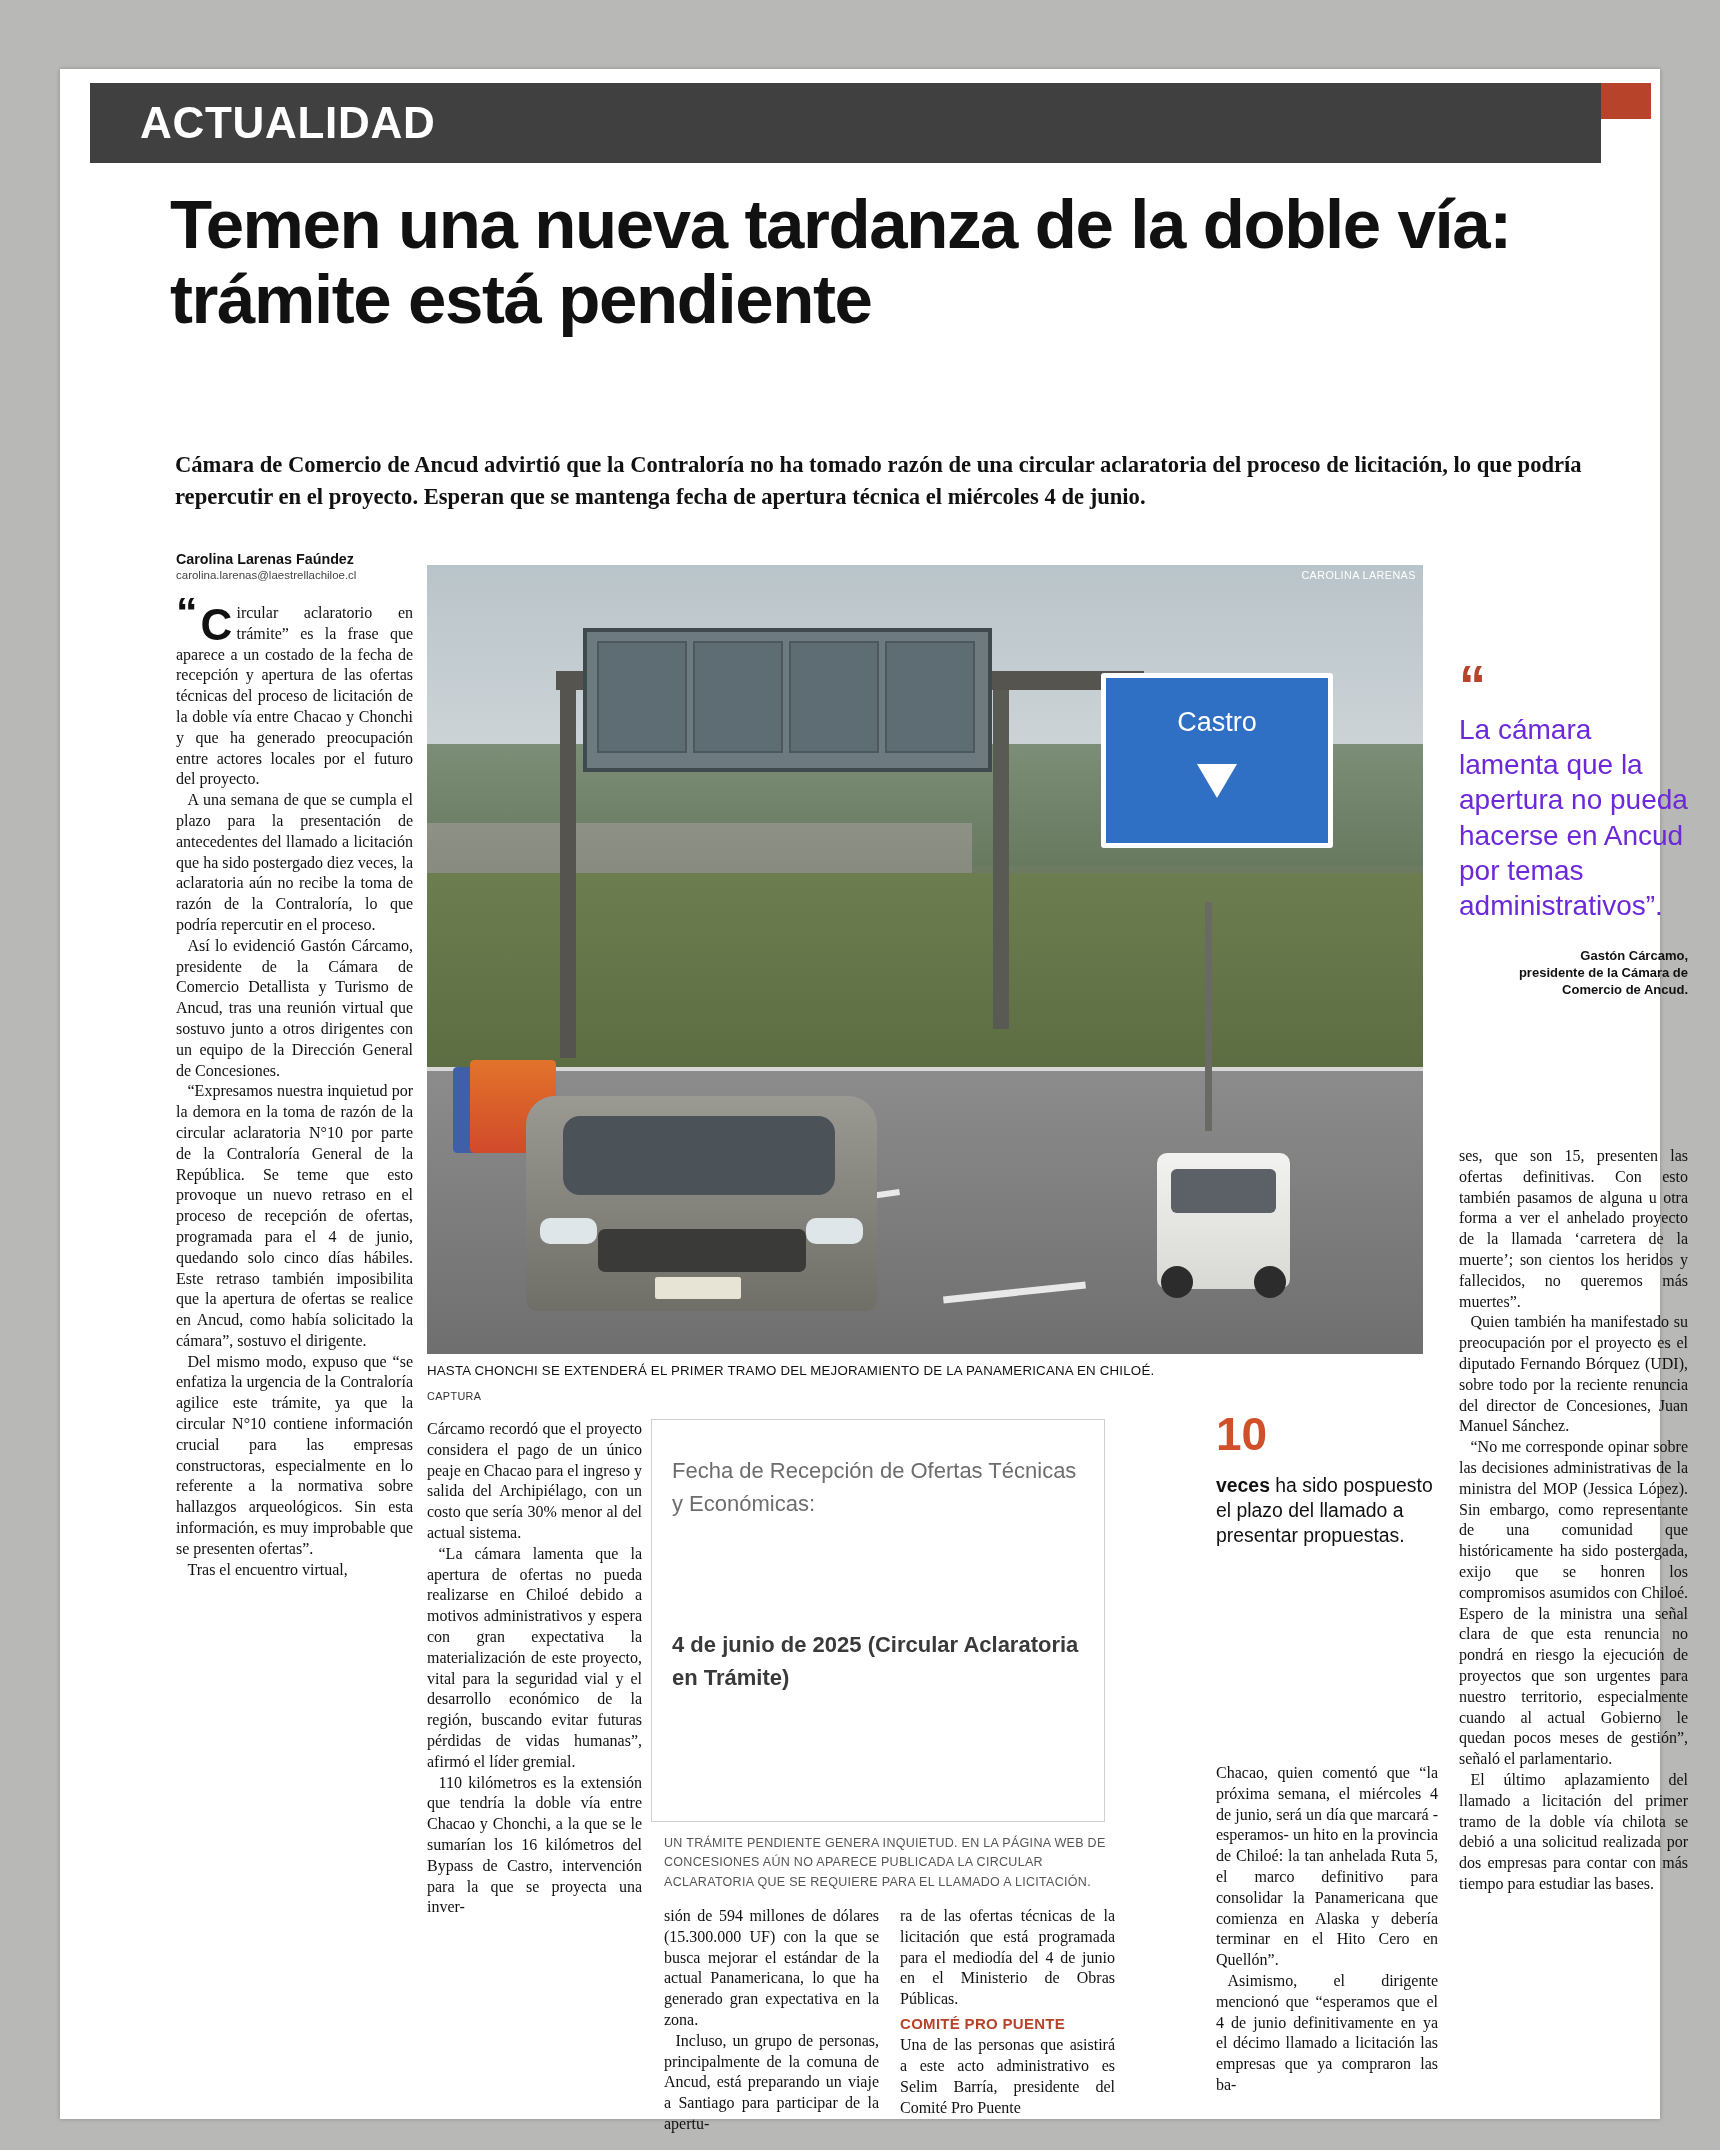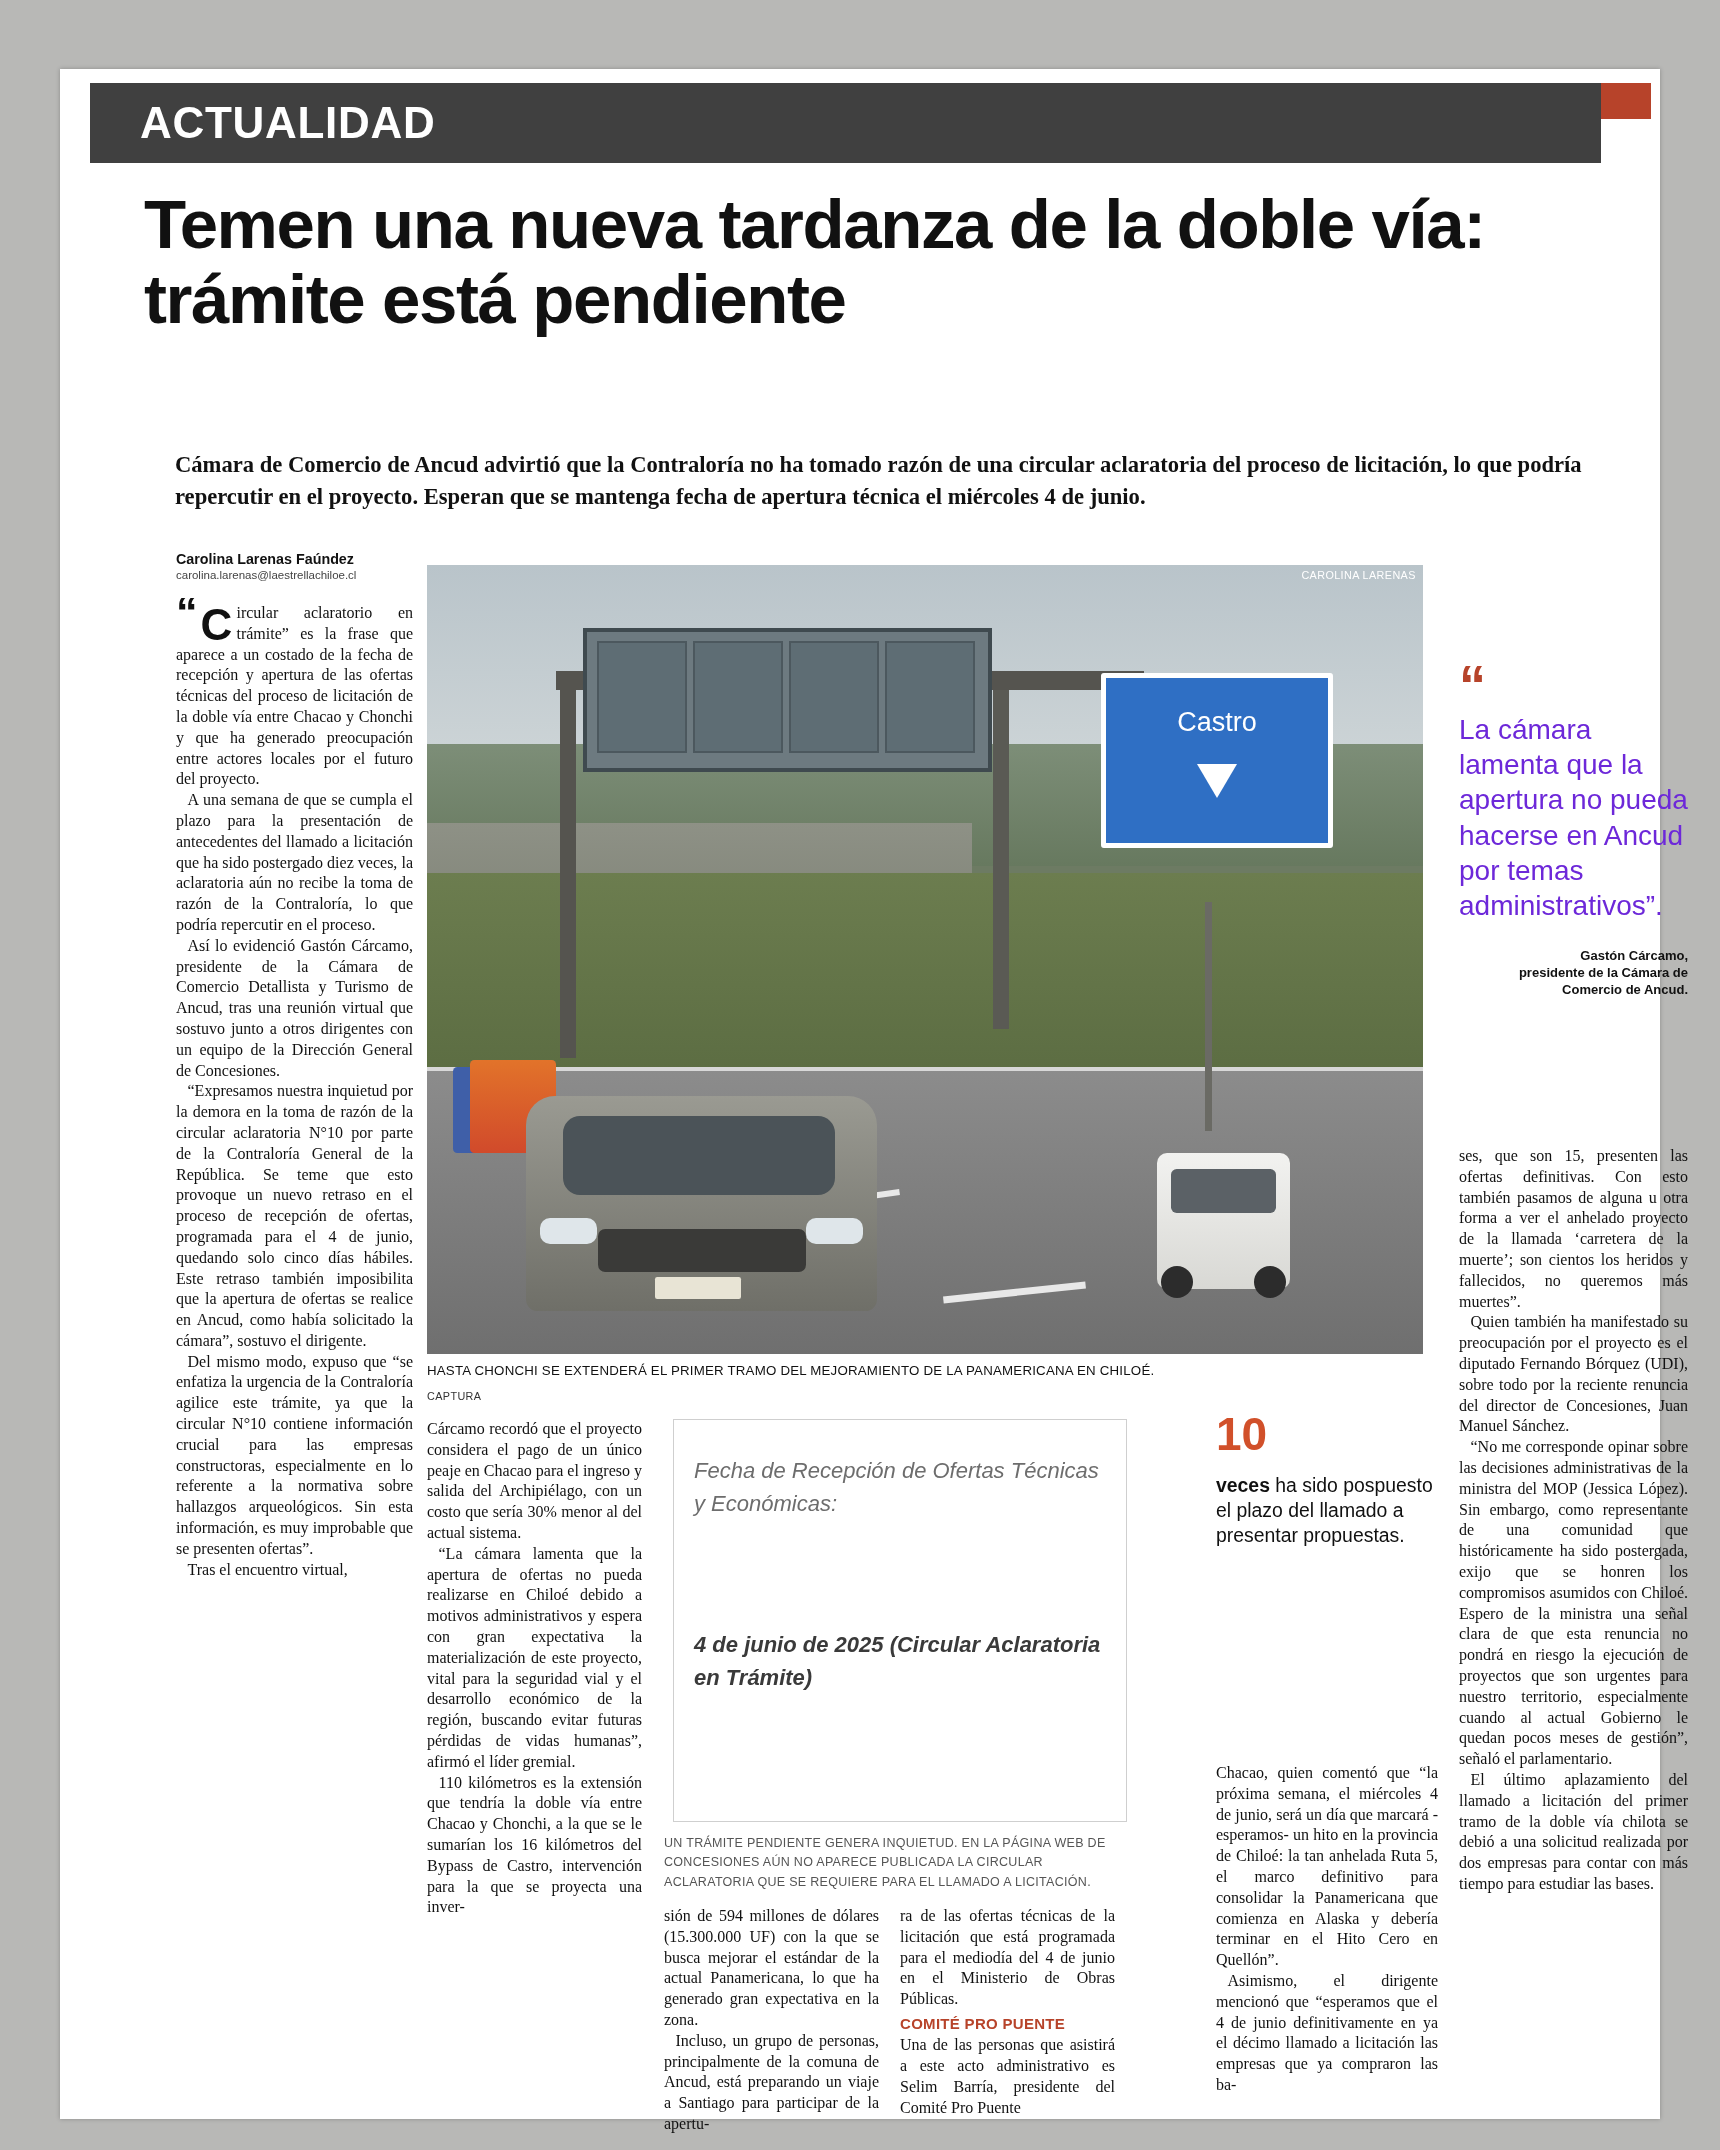--- a/index.html
+++ b/index.html
@@ -53,21 +53,21 @@
   .content {
     position: absolute;
     left: 30px;
     top: 95px;
     width: 1511px;
     height: 1936px;
     background: #ffffff;
   }
   .headline {
     position: absolute;
-    left: 54px;
+    left: 80px;
     top: 24.4px;
     width: 1470px;
     font-family: "Liberation Sans", sans-serif;
     font-weight: bold;
     font-size: 69px;
     line-height: 1.08;
     color: #111111;
     letter-spacing: -1.4px;
   }
   .standfirst {
@@ -332,27 +332,26 @@
     height: 1039px;
   }
   
   .col-mid1 { left: 337px; top: 1255px; width: 215px; height: 767px; }
   .col-mid2 { left: 574px; top: 1742px; width: 215px; height: 280px; }
   .col-mid3 { left: 810px; top: 1742px; width: 215px; height: 280px; }
   .col-mid4 { left: 1126px; top: 1599px; width: 222px; height: 423px; }
   
   .capture {
     position: absolute;
-    left: 583px;
+    left: 561px;
     top: 1255px;
     width: 452px;
     height: 401px;
     background: #ffffff;
     border: 0.7px solid #cfcfcf;
-    font-style: italic;
   }
   .capture .line1 {
     position: absolute; left: 20px; top: 34px; width: 416px;
     font-family: "Liberation Sans", sans-serif; font-size: 22px; color: #6d6d6d; line-height: 1.5;
   }
   .capture .line2 {
     position: absolute; left: 20px; top: 208px; width: 416px;
     font-family: "Liberation Sans", sans-serif; font-size: 22px; color: #3a3a3a; font-weight: bold; line-height: 1.5;
   }
   .capture-foot {

